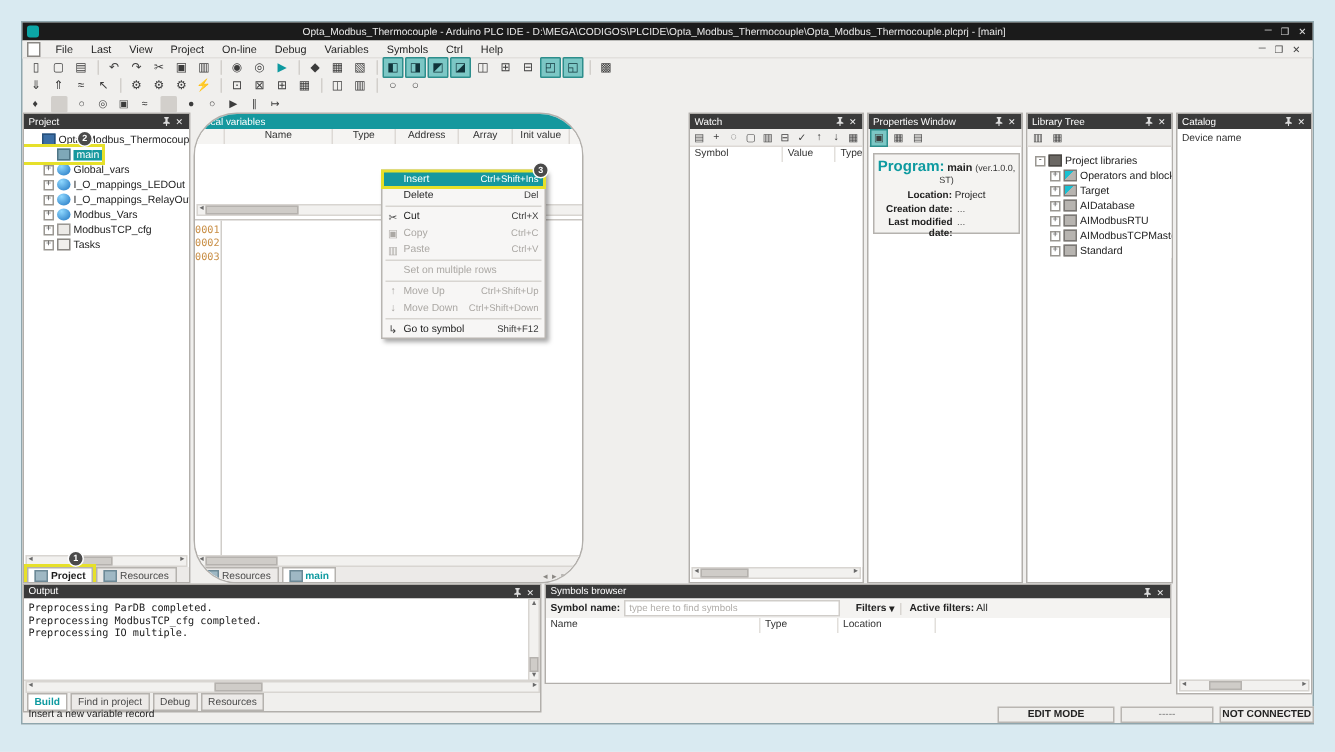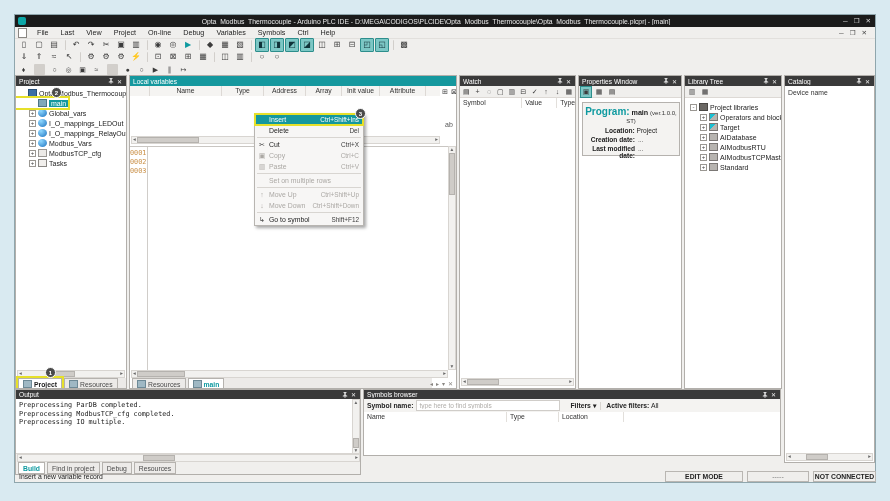--- a/index.html
+++ b/index.html
@@ -405,21 +405,21 @@
             <span class="ti"></span>
             <span>Project</span>
           </span>
           <span class="tab">
             <span class="ti"></span>
             <span>Resources</span>
           </span>
         </div>
   </div>
 
-  <div class="panel" style="left:114px;top:60px;width:328px;height:314px;">
+  <div class="panel" style="left:114px;top:60px;width:260px;height:314px;border-radius:29px;">
     <div class="phead teal">
       <span class="pt">Local variables</span>
     </div>
     <div class="lvcolrow" style="left:0;top:10px;width:310px;">
       <span class="lvc" style="width:20px;"></span>
       <span class="lvc" style="width:72px;">Name</span>
       <span class="lvc" style="width:42px;">Type</span>
       <span class="lvc" style="width:42px;">Address</span>
       <span class="lvc" style="width:36px;">Array</span>
       <span class="lvc" style="width:38px;">Init value</span>

